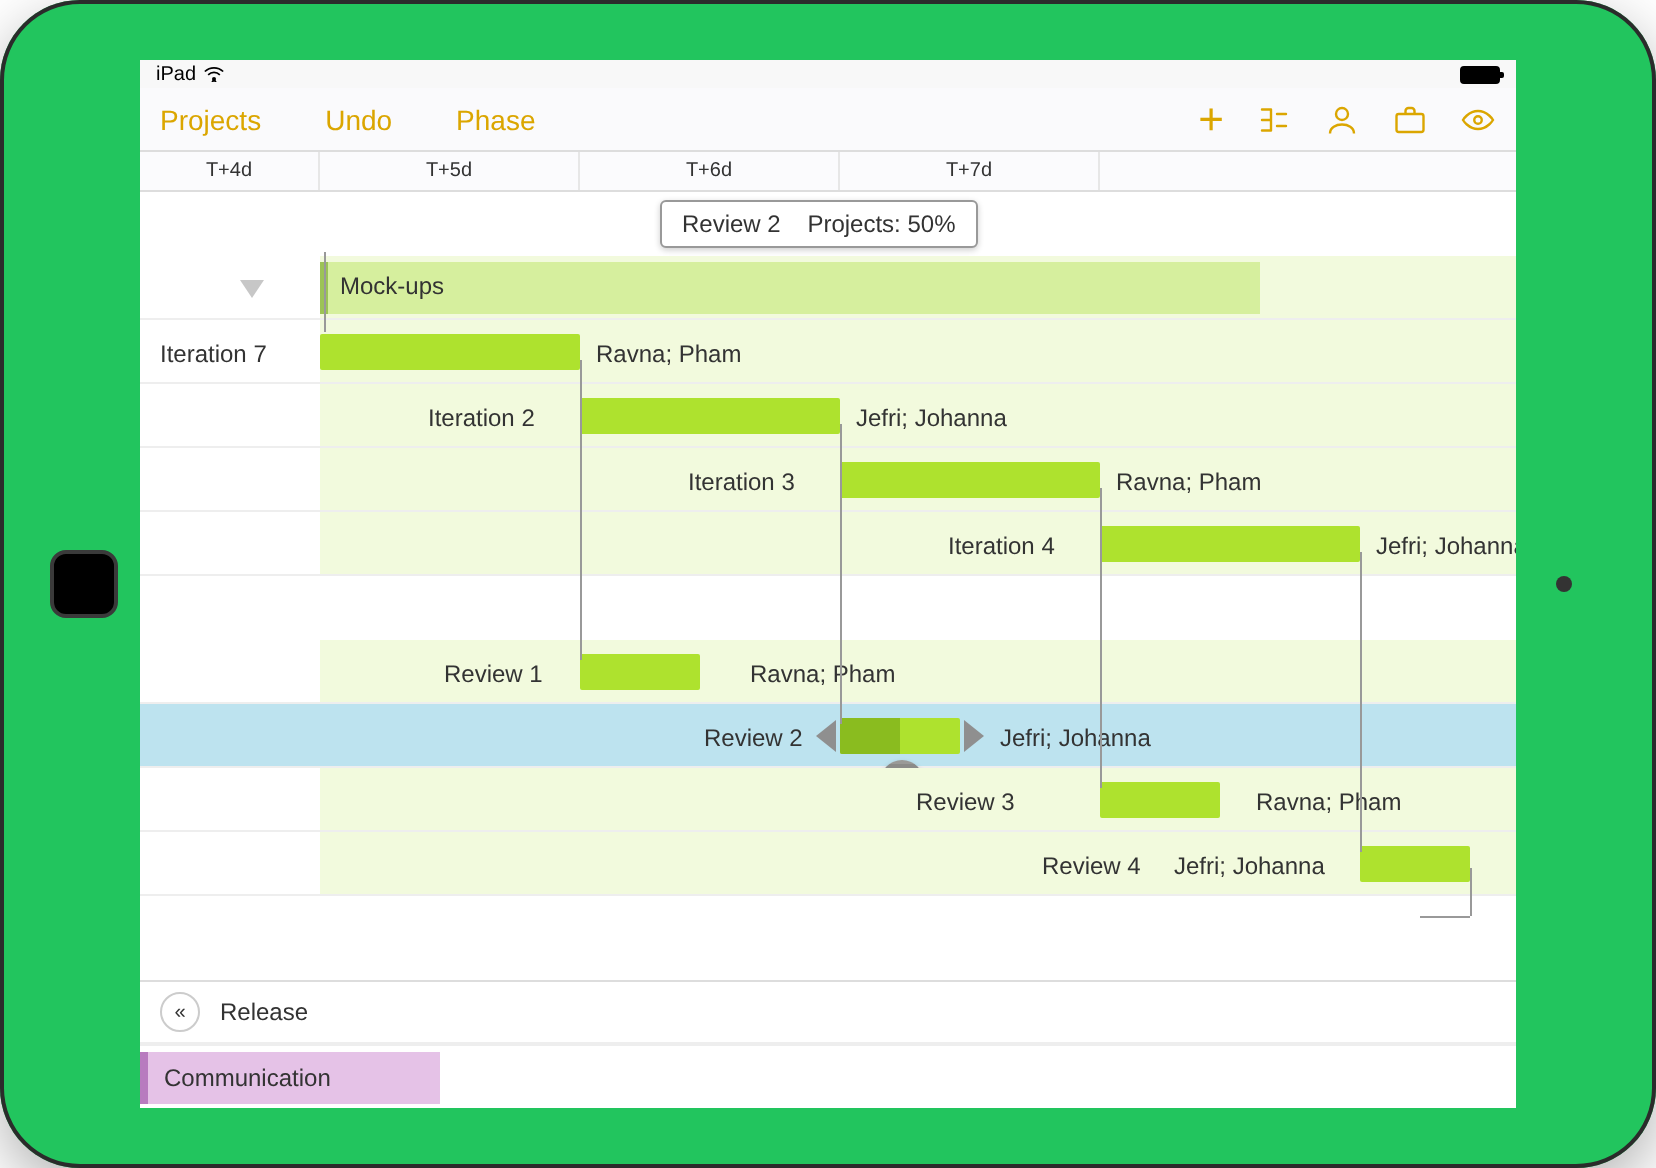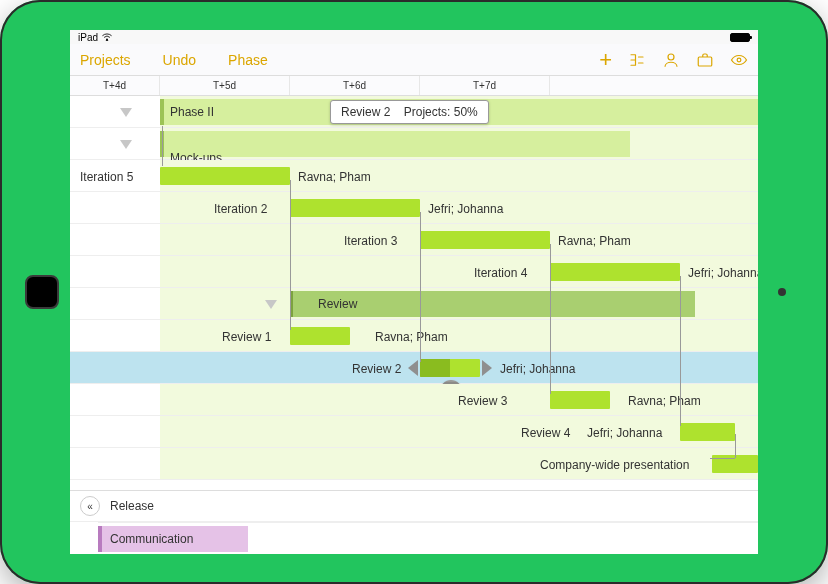--- a/index.html
+++ b/index.html
@@ -278,21 +278,20 @@
     cursor: pointer;
     background: #fff;
   }
   .comm-row {
     position: absolute;
     bottom: 0;
     left: 0; right: 0;
     height: 32px;
     border-top: 1px solid #eee;
     background: #fff;
-    margin-left: 28px;
   }
   .comm-bar {
     position: absolute;
     left: 0;
     width: 150px;
     height: 26px;
     top: 3px;
     background: #e5c2e7;
     border-left: 4px solid #b87bbf;
   }
@@ -349,37 +348,31 @@
 
     <div class="timeline-head">
       <div class="day-col" style="left:0;width:90px">T+4d</div>
       <div class="day-col" style="left:90px;width:130px">T+5d</div>
       <div class="day-col" style="left:220px;width:130px">T+6d</div>
       <div class="day-col" style="left:350px;width:130px">T+7d</div>
     </div>
 
     <div class="chart">
 
-      <div class="row" style="top:0">
-        <div class="group-bg" style="left:90px;right:0"></div>
-        <div class="caret" style="left:50px"></div>
-        <div class="group-header" style="left:90px;right:0"></div>
-        <span class="summary-label" style="left:100px;top:9px;font-weight:400">Phase II</span>
-      </div>
 
       <div class="row" style="top:32px">
         <div class="group-bg" style="left:90px;right:0"></div>
         <div class="caret" style="left:50px"></div>
         <div class="group-header" style="left:90px;width:470px"></div>
-        <span class="summary-label" style="left:100px;top:23px">Mock-ups</span>
+        <span class="summary-label" style="left:100px;top:8px">Mock-ups</span>
       </div>
 
       <div class="row" style="top:64px">
         <div class="group-bg" style="left:90px;right:0"></div>
-        <span class="bar-label" style="left:10px">Iteration 5</span>
+        <span class="bar-label" style="left:10px">Iteration 7</span>
         <div class="task-bar" style="left:90px;width:130px"></div>
         <span class="bar-label" style="left:228px">Ravna; Pham</span>
       </div>
 
       <div class="row" style="top:96px">
         <div class="group-bg" style="left:90px;right:0"></div>
         <span class="bar-label" style="left:144px">Iteration 2</span>
         <div class="task-bar" style="left:220px;width:130px"></div>
         <span class="bar-label" style="left:358px">Jefri; Johanna</span>
       </div>
@@ -391,26 +384,20 @@
         <span class="bar-label" style="left:488px">Ravna; Pham</span>
       </div>
 
       <div class="row" style="top:160px">
         <div class="group-bg" style="left:90px;right:0"></div>
         <span class="bar-label" style="left:404px">Iteration 4</span>
         <div class="task-bar" style="left:480px;width:130px"></div>
         <span class="bar-label" style="left:618px">Jefri; Johanna</span>
       </div>
 
-      <div class="row" style="top:192px">
-        <div class="group-bg" style="left:90px;right:0"></div>
-        <div class="caret" style="left:195px"></div>
-        <div class="summary-bar" style="left:220px;width:405px;height:26px;top:3px;background:#a9cf70;border-left:3px solid #7ca23f"></div>
-        <span class="summary-label" style="left:248px;top:9px">Review</span>
-      </div>
 
       <div class="row" style="top:224px">
         <div class="group-bg" style="left:90px;right:0"></div>
         <span class="bar-label" style="left:152px">Review 1</span>
         <div class="task-bar" style="left:220px;width:60px"></div>
         <span class="bar-label" style="left:305px">Ravna; Pham</span>
       </div>
 
       <div class="row selected-row" style="top:256px">
         <div class="group-bg" style="left:0;right:0;background:transparent"></div>
@@ -430,25 +417,20 @@
         <span class="bar-label" style="left:558px">Ravna; Pham</span>
       </div>
 
       <div class="row" style="top:320px">
         <div class="group-bg" style="left:90px;right:0"></div>
         <span class="bar-label" style="left:451px">Review 4</span>
         <span class="bar-label" style="left:517px">Jefri; Johanna</span>
         <div class="task-bar" style="left:610px;width:55px"></div>
       </div>
 
-      <div class="row" style="top:352px">
-        <div class="group-bg" style="left:90px;right:0"></div>
-        <span class="bar-label" style="left:470px">Company-wide presentation</span>
-        <div class="task-bar" style="left:642px;width:46px"></div>
-      </div>
 
       <div class="row" style="top:384px;border-bottom:1px solid #ddd"></div>
 
       <div class="link" style="left:92px;top:30px;width:0;height:40px"></div>
       <div class="link" style="left:220px;top:84px;width:0;height:22px;border-bottom:none"></div>
       <div class="link" style="left:220px;top:84px;width:0;height:150px"></div>
       <div class="link" style="left:350px;top:116px;width:0;height:22px;border-bottom:none"></div>
       <div class="link" style="left:350px;top:116px;width:0;height:150px"></div>
       <div class="link" style="left:480px;top:148px;width:0;height:22px;border-bottom:none"></div>
       <div class="link" style="left:480px;top:148px;width:0;height:150px"></div>

